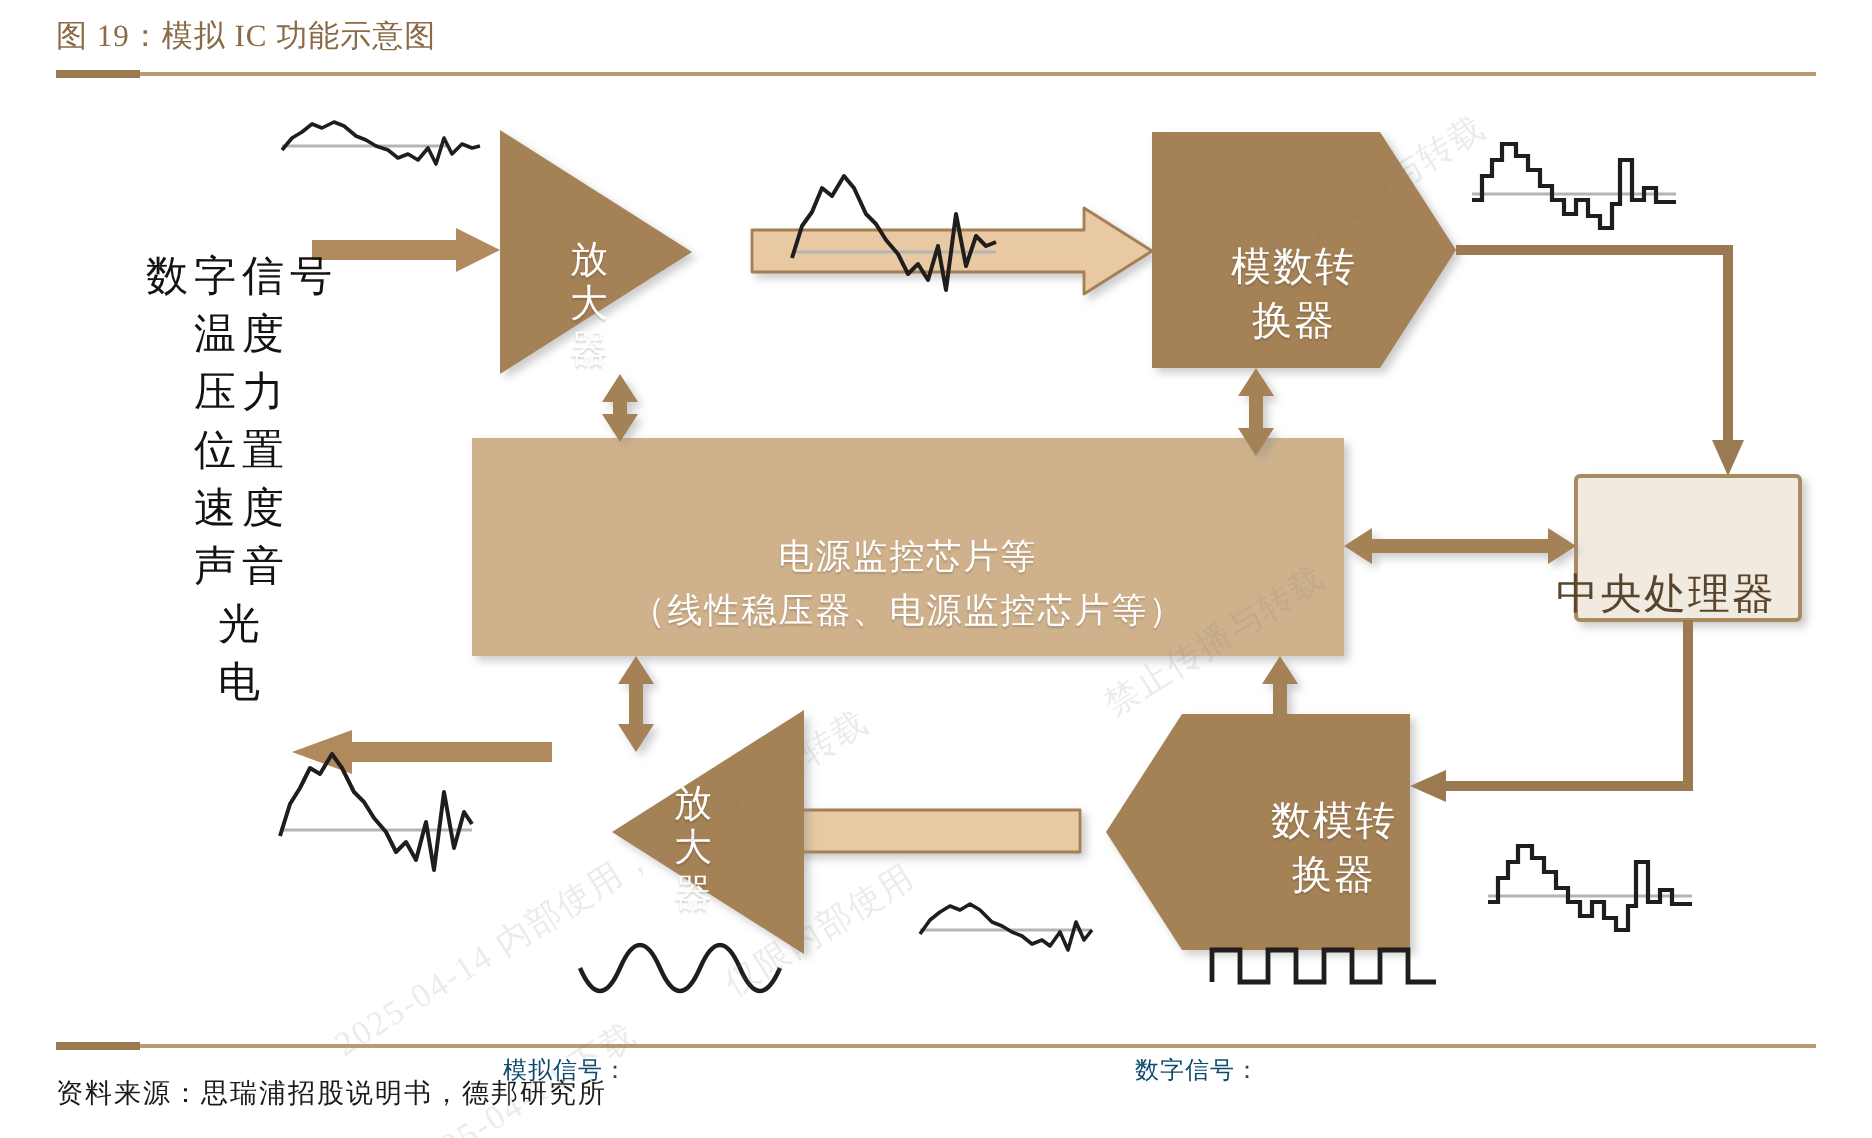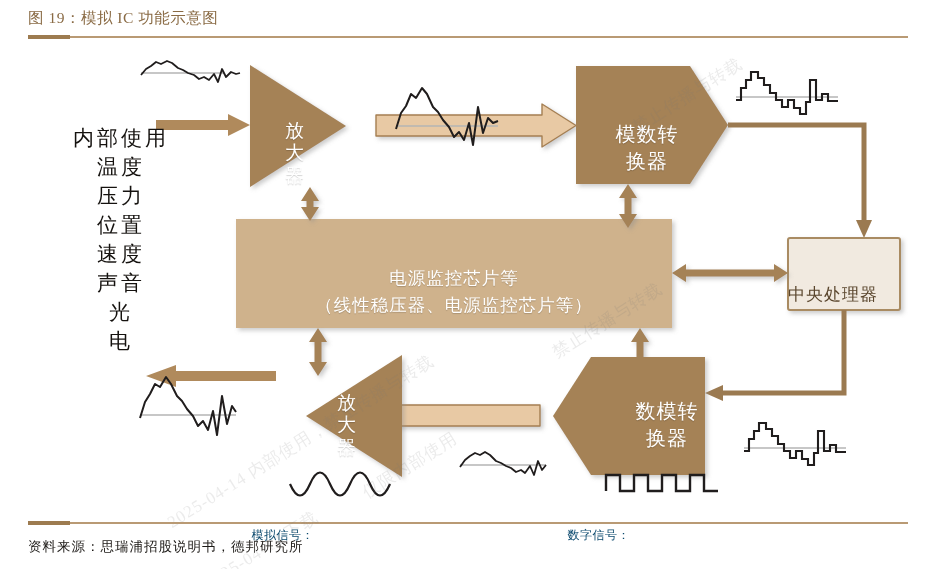--- a/index.html
+++ b/index.html
@@ -138,21 +138,21 @@
     color: #ffffff;
     font-size: 17.5px;
     line-height: 1.55;
     letter-spacing: 1px;
     text-shadow: 0 1px 1px rgba(0,0,0,0.18);
   }
 
   .cpu-label {
     left: 740px; top: 240px; width: 130px;
     color: #59452c;
-    font-size: 17px;
+    font-size: 21px;
     letter-spacing: 1px;
   }
 
   .legend-text {
     font-size: 12px;
     color: #0c4a6e;
     letter-spacing: 0.5px;
   }
   .legend-analog { left: 196px; top: 484px; width: 90px; text-align: right; }
   .legend-digital { left: 512px; top: 484px; width: 90px; text-align: right; }
@@ -314,21 +314,21 @@
                  Q 332 417 342 440 Q 352 463 362 440" fill="none" stroke="#201d1d" stroke-width="2.2"></path>
       </g>
 
       <g>
         <polyline fill="none" stroke="#201d1d" stroke-width="2.4" stroke-linejoin="miter" points="578,447 578,431 592,431 592,447 606,447 606,431 620,431 620,447 634,447
                   634,431 648,431 648,447 662,447 662,431 676,431 676,447 690,447"></polyline>
       </g>
     </svg>
 
     <div class="label real-world">
-      <div>内部使用</div>
+      <div>数字信号</div>
       <div>温度</div>
       <div>压力</div>
       <div>位置</div>
       <div>速度</div>
       <div>声音</div>
       <div>光</div>
       <div>电</div>
     </div>
 
     <div class="label amp-label amp-top-label">

